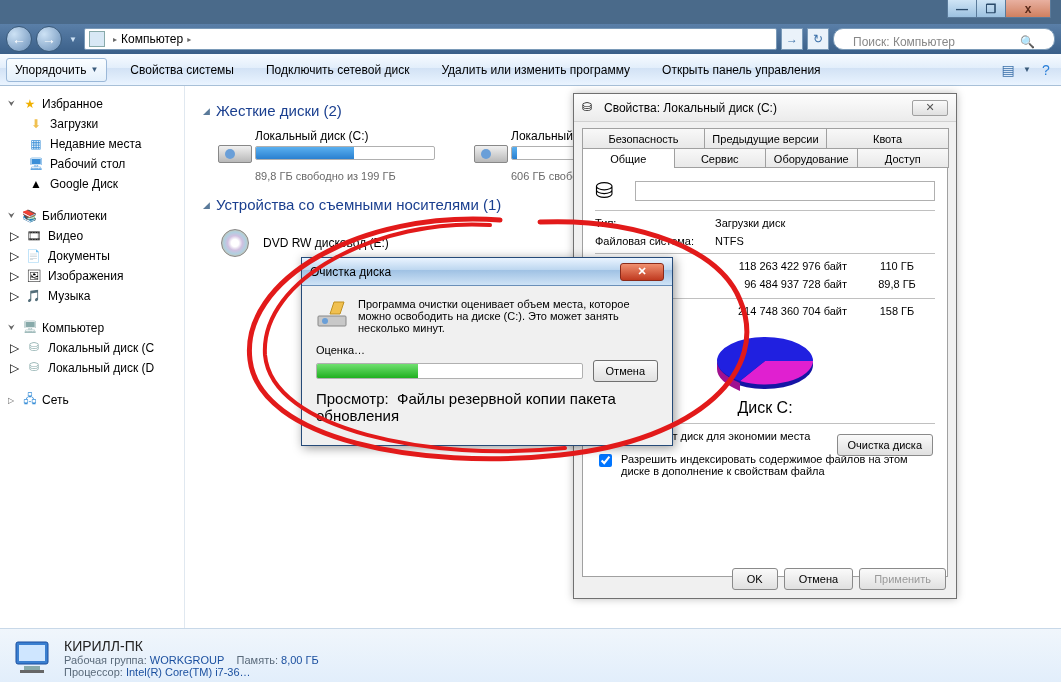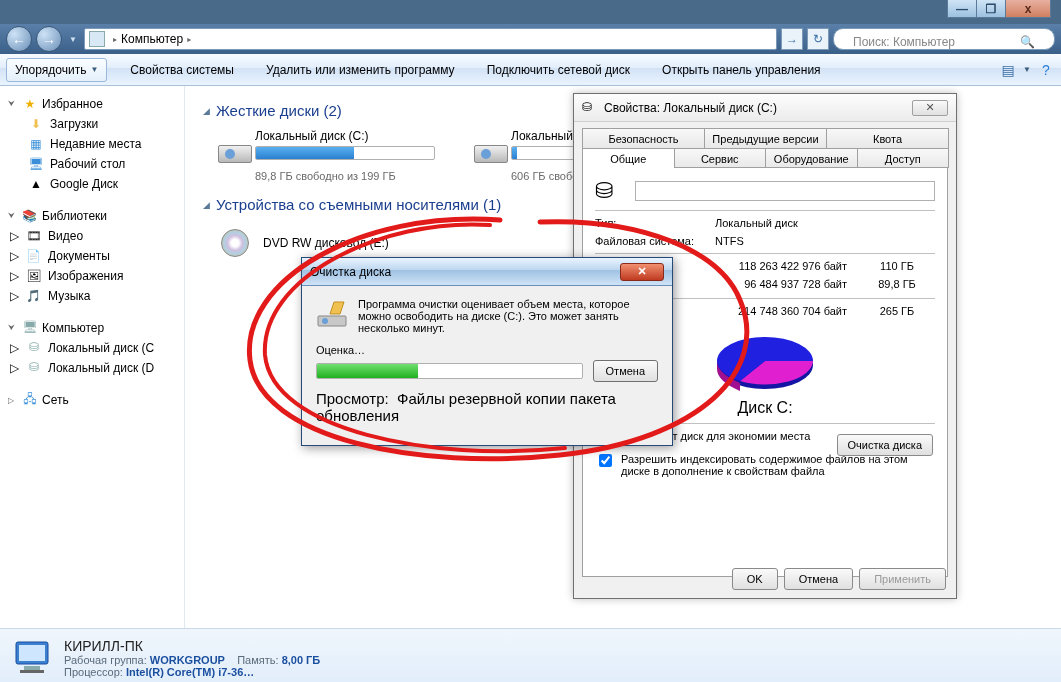--- a/index.html
+++ b/index.html
@@ -59,21 +59,21 @@
 .dvd{display:flex;gap:8px;align-items:center;margin-left:12px}
 .dvd .dic{font-size:22px;position:relative}
 .dvd .disc{width:28px;height:28px;border-radius:50%;background:radial-gradient(circle,#fff 20%,#d0c0e0 40%,#b0d0e0 60%,#d0c0a0 80%);border:1px solid #888}
 
 
 .details{position:absolute;left:0;right:0;bottom:0;height:54px;background:linear-gradient(#f0f6fc,#e2eefb);border-top:1px solid #c8d8e8;display:flex;align-items:flex-end;padding:4px 10px;gap:10px}
 .details .pcic{width:44px;height:40px;display:flex;align-items:center;justify-content:center}
 .details .pcic svg{width:40px;height:36px}
 .details .name{font-size:14px;color:#222}
 .details .kv{font-size:11px;color:#5a6a7a}
-.details .kv b{color:#1a4f9f;font-weight:bold}
+.details .kv b{color:#1a4f9f;font-weight:normal}
 
 
 .propdlg{position:absolute;left:573px;top:93px;width:384px;height:506px;background:#f0f0f0;border:1px solid #707070;box-shadow:0 0 8px rgba(0,0,0,.25);z-index:10}
 .propdlg .titlebar{height:28px;background:linear-gradient(#fdfdfd,#ebebeb);display:flex;align-items:center;padding:0 8px;border-bottom:1px solid #d0d0d0}
 .propdlg .titlebar .ticon2{width:16px;height:16px;margin-right:6px}
 .propdlg .closebtn{margin-left:auto;width:36px;height:16px;border:1px solid #a0a0a0;border-radius:2px;background:linear-gradient(#fafafa,#e0e0e0);font-size:11px;display:flex;align-items:center;justify-content:center;color:#555}
 .tabs{padding:6px 8px 0}
 .tabrow{display:flex}
 .tab{flex:1;height:20px;border:1px solid #a0a0a0;border-bottom:none;background:linear-gradient(#f8f8f8,#e8e8e8);font-size:11px;display:flex;align-items:center;justify-content:center;margin-right:-1px}
 .tab.active{background:#fff;position:relative;z-index:2}
@@ -141,22 +141,22 @@
     <span class="mag">🔍</span>
   </div>
 </div>
 
 <div class="toolbar">
   <div class="tbtn org">
     <span>Упорядочить</span>
       <span class="tdrop">▼</span>
   </div>
   <div class="tbtn">Свойства системы</div>
+  <div class="tbtn">Подключить сетевой диск</div>
   <div class="tbtn">Удалить или изменить программу</div>
-  <div class="tbtn">Подключить сетевой диск</div>
   <div class="tbtn">Открыть панель управления</div>
   <div class="tbright">
     <span class="ticon">▤</span>
       <span class="tdrop">▼</span>
     <span class="ticon" style="color:#2a7fd8">?</span>
   </div>
 </div>
 
 <div class="main">
   <div class="sidebar">
@@ -315,21 +315,21 @@
       <div class="tab">Доступ</div>
     </div>
     <div class="tabbody">
       <div class="prow">
         <span class="lbl" style="width:40px;font-size:22px">⛁</span>
         <input type="text" value="" style="">
       </div>
       <div class="hr"></div>
       <div class="prow">
           <span class="lbl">Тип:</span>
-          <span>Локальный диск</span>
+          <span>Загрузки диск</span>
         </div>
       <div class="prow">
           <span class="lbl">Файловая система:</span>
           <span>NTFS</span>
         </div>
       <div class="hr"></div>
       <div class="tbl">
         <div class="r">
             <span class="sw" style="background:#2020e0"></span>
             <span class="lab">Занято:</span>
@@ -342,21 +342,21 @@
             <span class="val1">96 484 937 728 байт</span>
             <span class="val2">89,8 ГБ</span>
           </div>
       </div>
       <div class="hr"></div>
       <div class="tbl">
         <div class="r">
             <span class="sw" style="visibility:hidden"></span>
             <span class="lab">Емкость:</span>
             <span class="val1">214 748 360 704 байт</span>
-            <span class="val2">265 ГБ</span>
+            <span class="val2">158 ГБ</span>
           </div>
       </div>
       <div class="pie">
         <svg viewBox="0 0 110 72">
           <ellipse cx="55" cy="40" rx="48" ry="24" fill="#1515a5"></ellipse>
           <path d="M55 36 L103 36 A48 24 0 0 1 30 56 Z" fill="#e020d0"></path>
           <path d="M55 36 L30 56 A48 24 0 0 1 7 36 A48 24 0 0 1 103 36 Z" fill="#2020e0"></path>
           <path d="M7 36 Q7 48 30 58 L30 66 Q7 56 7 44 Z" fill="#a01090"></path>
           <path d="M30 58 Q55 68 103 44 L103 36 Q80 60 30 56 Z" fill="#a01090" opacity="0"></path>
         </svg>

